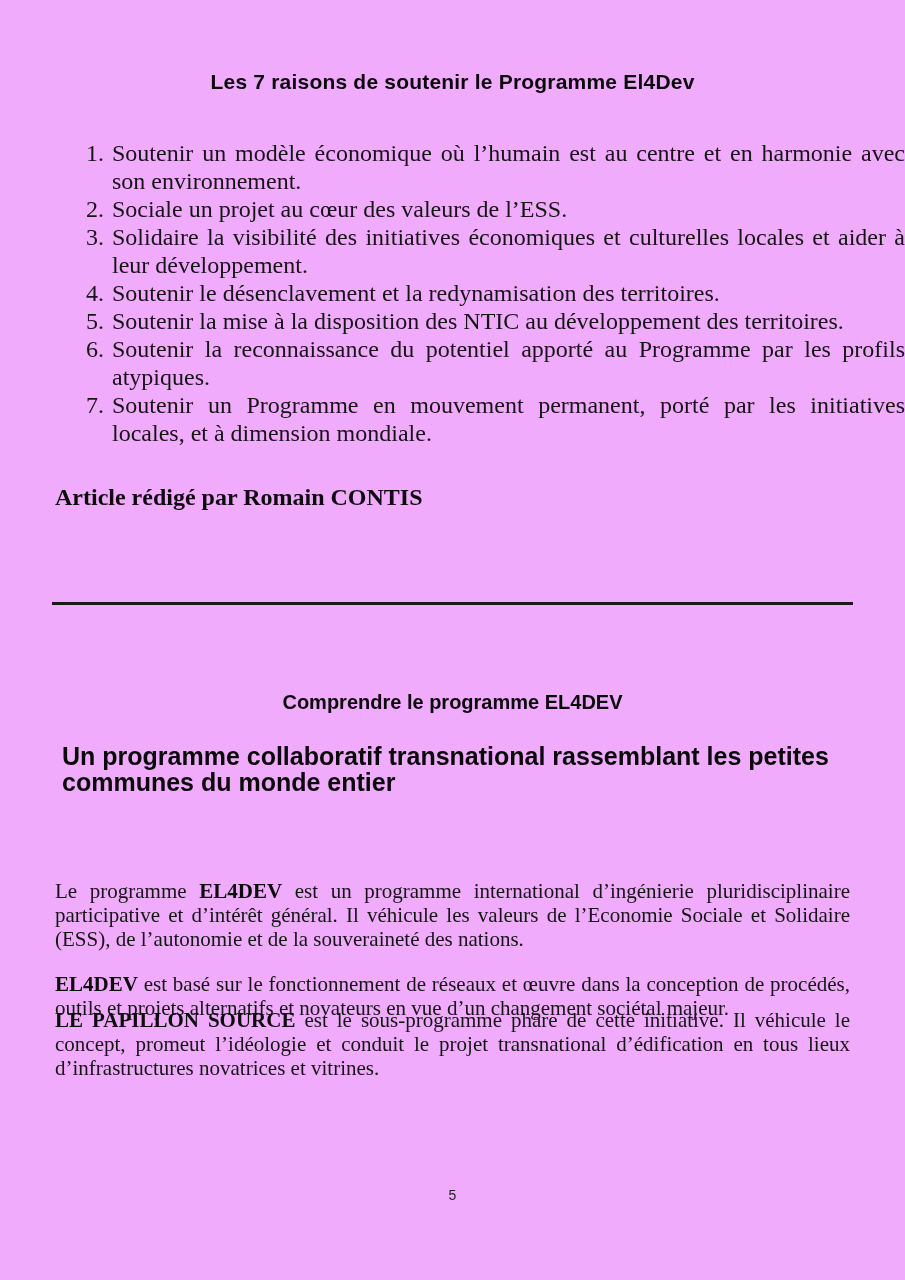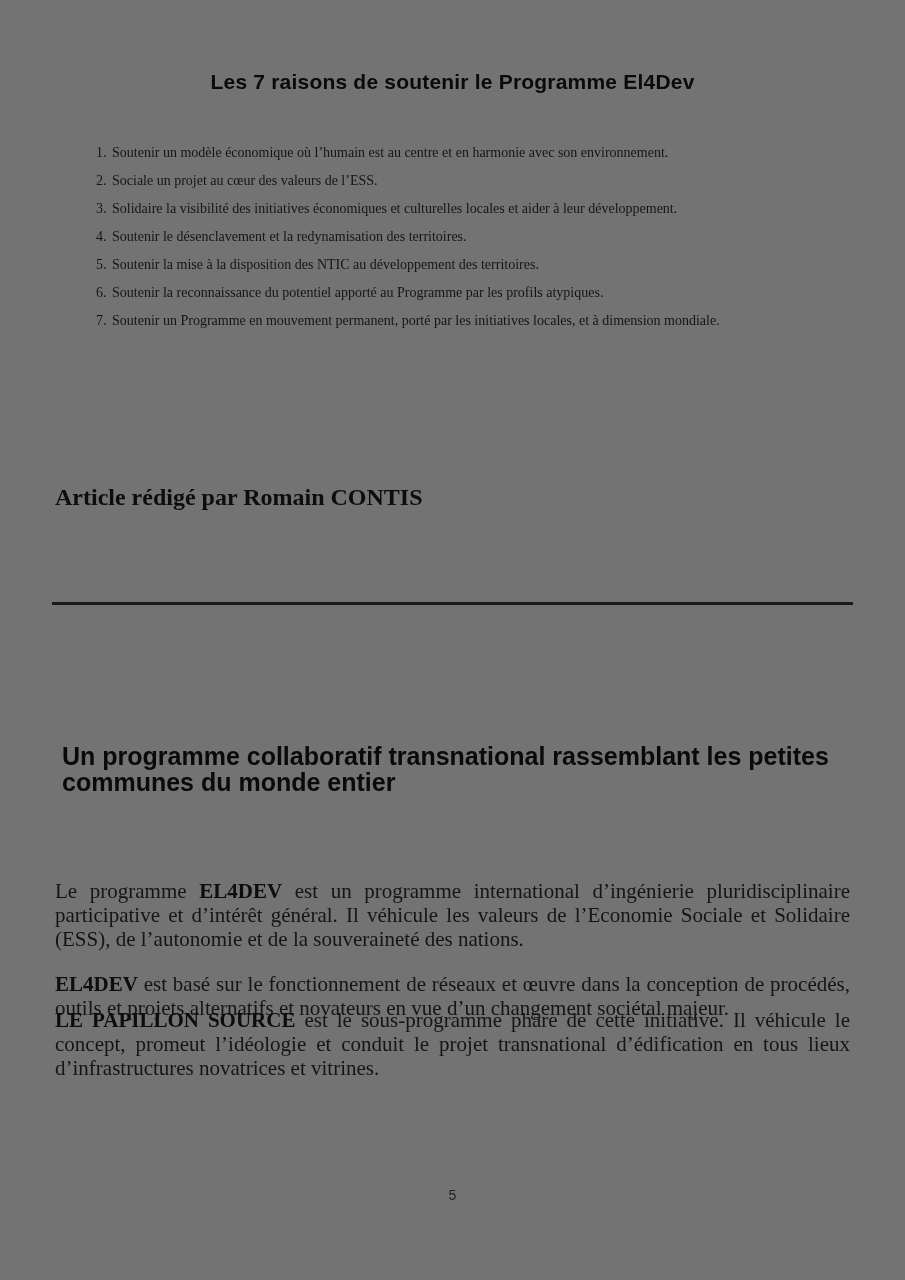--- a/index.html
+++ b/index.html
@@ -5,21 +5,21 @@
   html, body {
     margin: 0;
     padding: 0;
     background: #e8e8e8;
   }
   .page {
     position: relative;
     width: 905px;
     height: 1280px;
     margin: 0 auto;
-    background: #737373;
+    background: #f0abfc;
     color: #111111;
     overflow: hidden;
   }
 
   
   .doc-title {
     position: absolute;
     top: 55px;
     left: 0;
     right: 0;
@@ -58,21 +58,21 @@
 
   
   .reasons-list {
     position: absolute;
     top: 139px;
     left: 55px;
     width: 795px;
     margin: 0;
     padding: 0 0 0 55px;
     font-family: "Liberation Serif", "DejaVu Serif", serif;
-    font-size: 14px;
+    font-size: 24px;
     line-height: 28px;
     color: #151515;
   }
   .reasons-list li {
     text-align: justify;
     padding-left: 2px;
   }
   .author-line {
     position: absolute;
     top: 486px;
@@ -135,20 +135,21 @@
     <li>Soutenir le désenclavement et la redynamisation des territoires.</li>
     <li>Soutenir la mise à la disposition des NTIC au développement des territoires.</li>
     <li>Soutenir la reconnaissance du potentiel apporté au Programme par les profils atypiques.</li>
     <li>Soutenir un Programme en mouvement permanent, porté par les initiatives locales, et à dimension mondiale.</li>
   </ol>
 
   <div class="author-line">Article rédigé par Romain CONTIS</div>
 
   <div class="section-divider"></div>
 
+  <h2 class="section-heading">Comprendre le programme EL4DEV</h2>
 
   <h3 class="section-subheading">Un programme collaboratif transnational rassemblant les petites communes du monde entier</h3>
 
   <p class="body-paragraph p1"><span>Le programme </span><b>EL4DEV</b><span> est un programme international d’ingénierie pluridisciplinaire participative et d’intérêt général. Il véhicule les valeurs de l’Economie Sociale et Solidaire (ESS), de l’autonomie et de la souveraineté des nations.</span></p>
 
   <p class="body-paragraph p2"><span></span><b>EL4DEV</b><span> est basé sur le fonctionnement de réseaux et œuvre dans la conception de procédés, outils et projets alternatifs et novateurs en vue d’un changement sociétal majeur.</span></p>
 
   <p class="body-paragraph p3"><span></span><b>LE PAPILLON SOURCE</b><span> est le sous-programme phare de cette initiative. Il véhicule le concept, promeut l’idéologie et conduit le projet transnational d’édification en tous lieux d’infrastructures novatrices et vitrines.</span></p>
 
   <div class="page-number">5</div>

